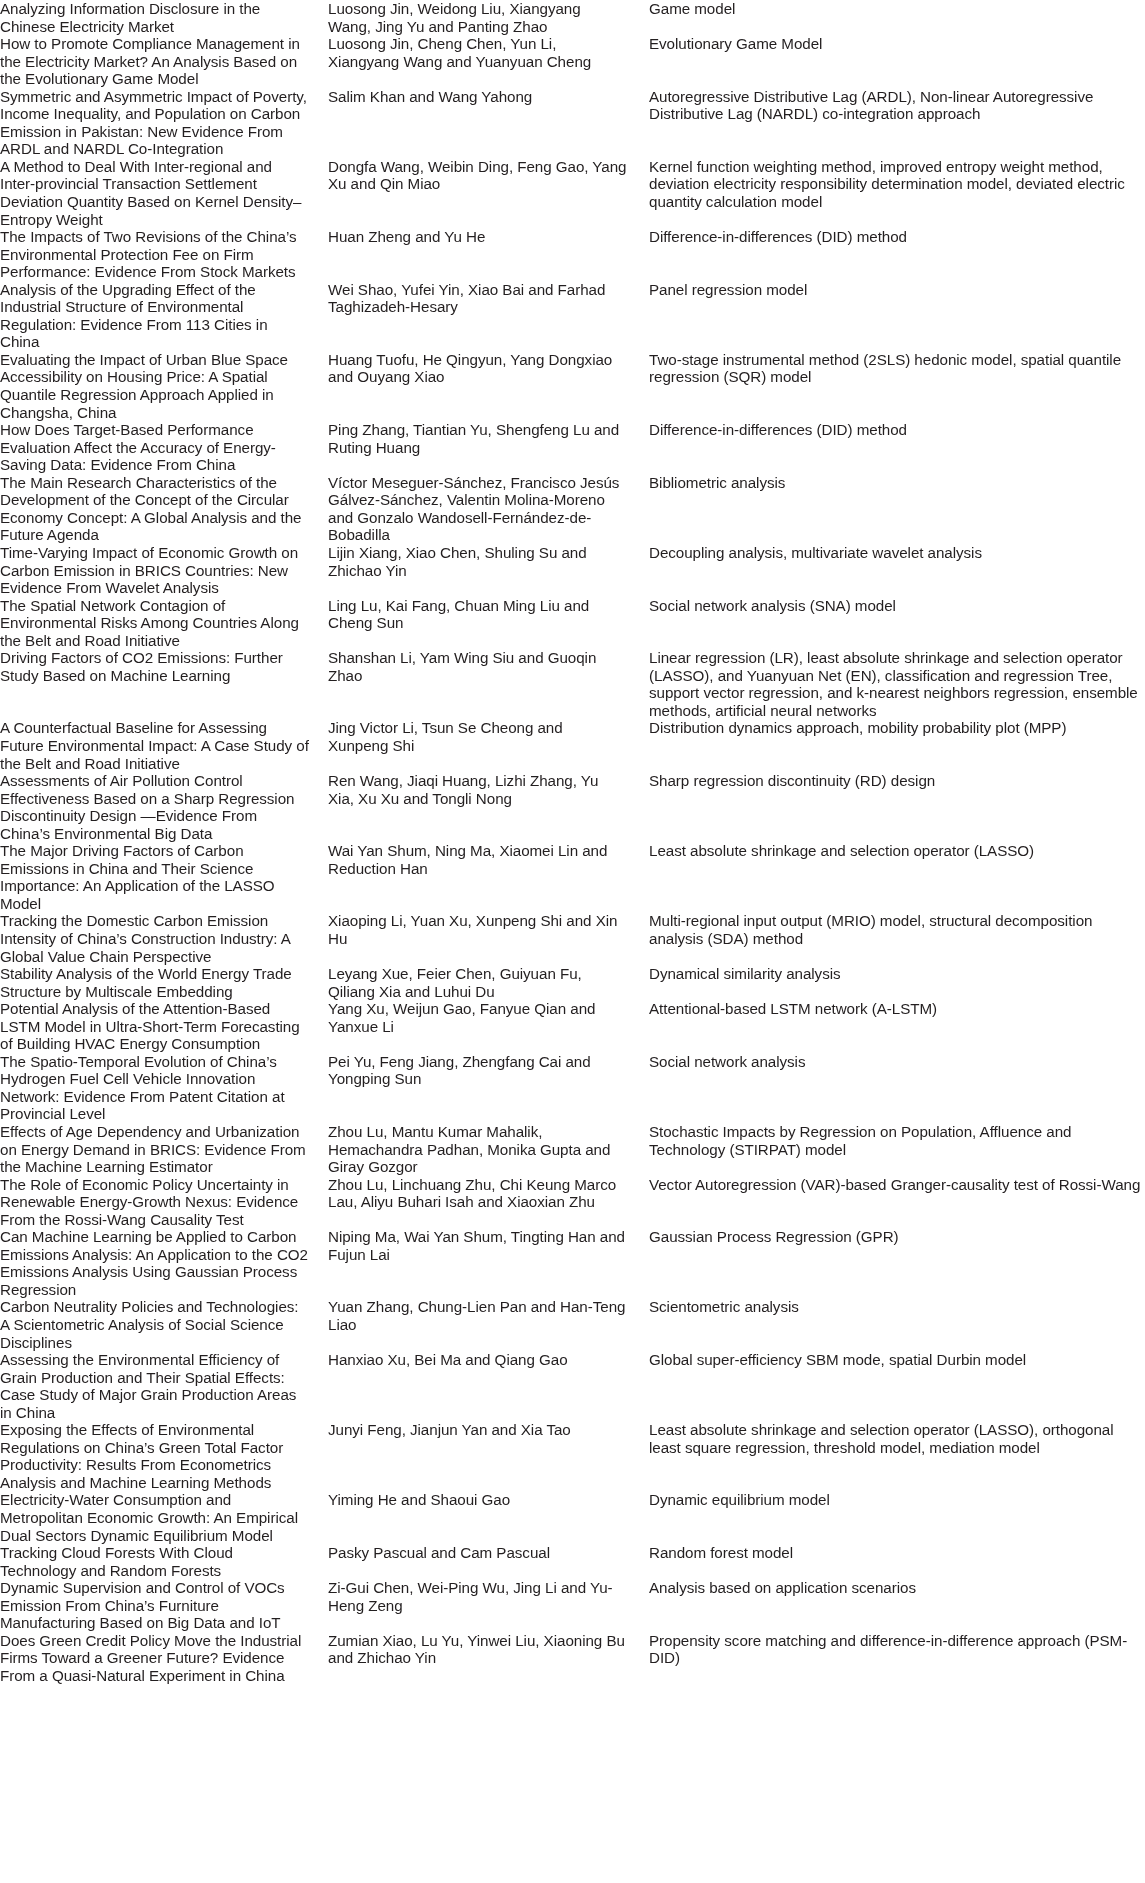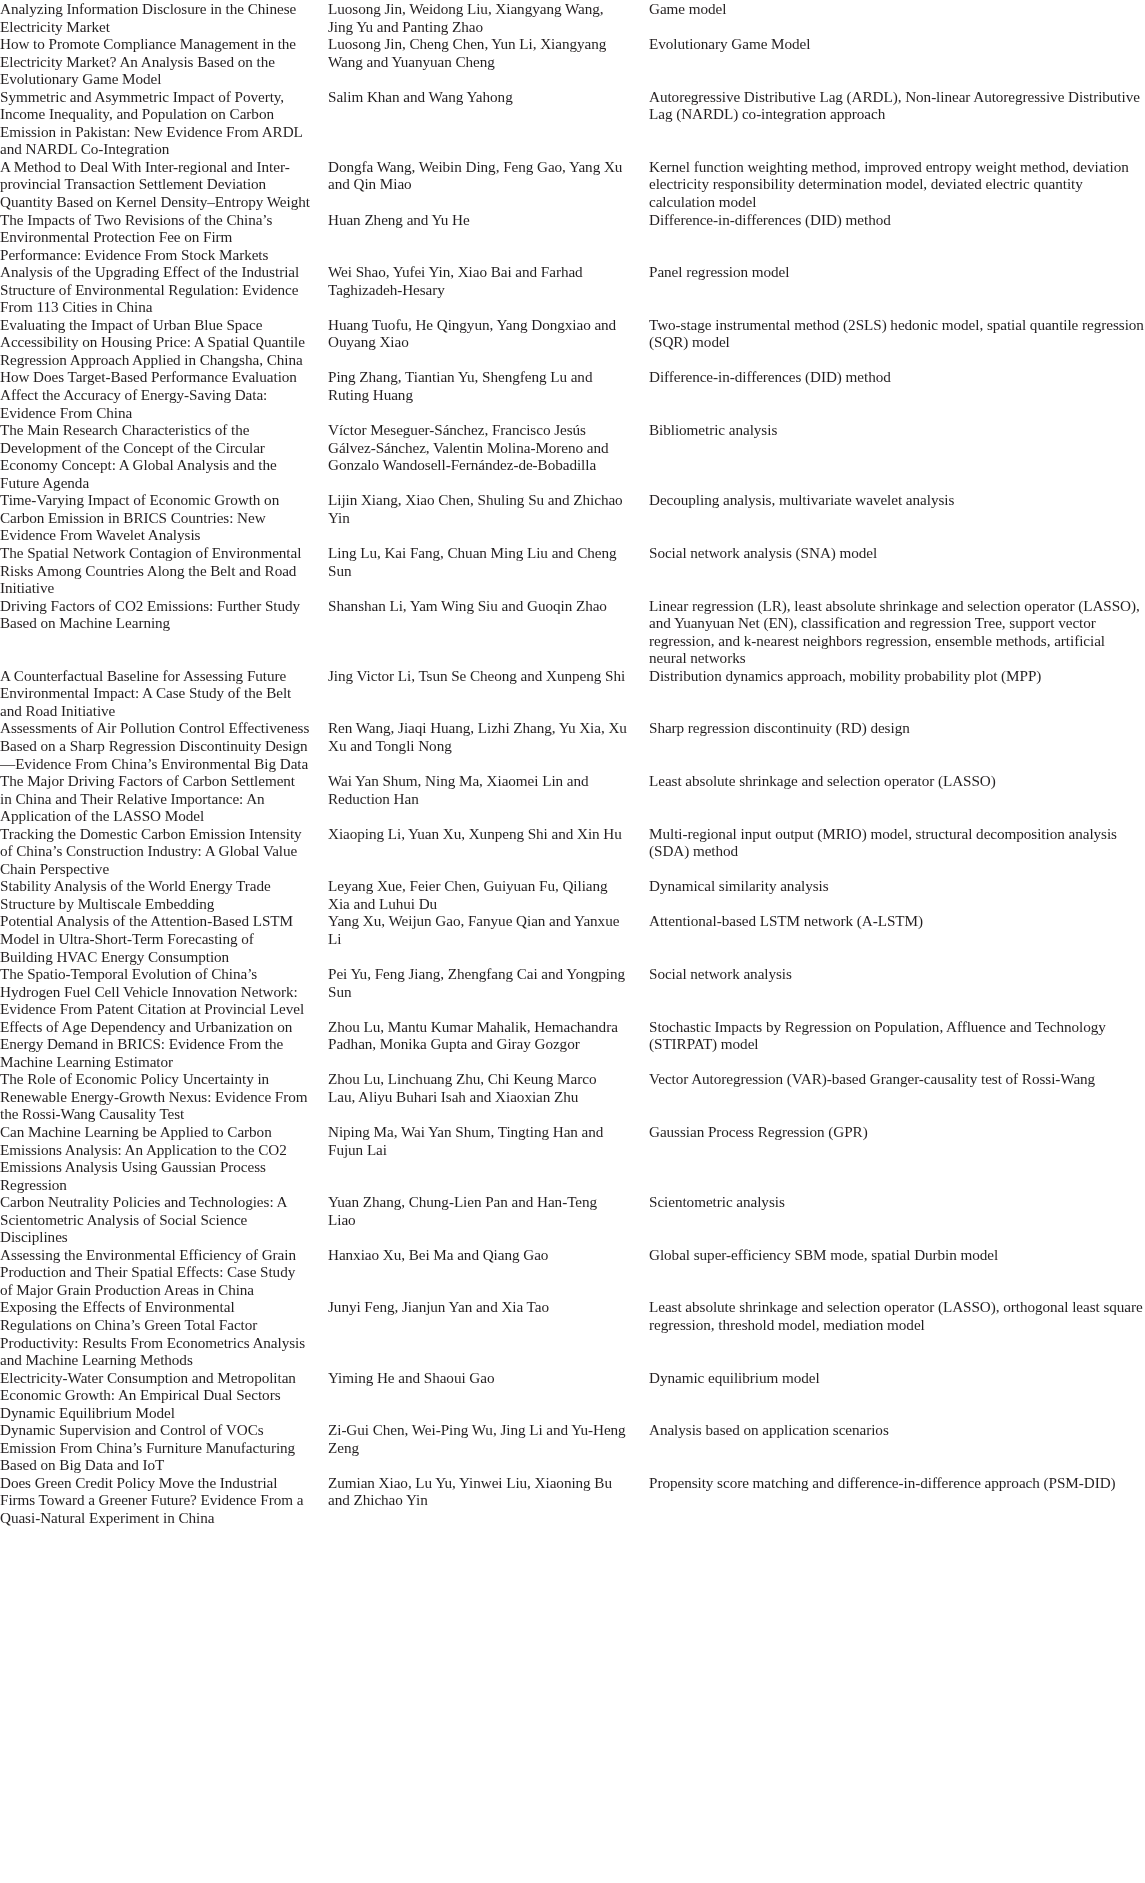--- a/index.html
+++ b/index.html
@@ -13,21 +13,20 @@
     font-family: "Liberation Sans", sans-serif;
     color: #231f20;
     overflow: hidden;
   }
   .page {
     position: relative;
     width: 1145px;
     height: 1883px;
     box-sizing: border-box;
     padding: 0px 0 0 0;
-    font-family: Liberation Serif, serif;
   }
   table.paper-table {
     width: 1145px;
     border-collapse: collapse;
     table-layout: fixed;
     font-size: 15.2px;
     line-height: 1.155;
   }
   table.paper-table col.c-title  { width: 322px; }
   table.paper-table col.c-gap1   { width: 6px;  }
@@ -241,21 +240,21 @@
           <td class="cell-auth">
             <span class="txt">Ren Wang, Jiaqi Huang, Lizhi Zhang, Yu Xia, Xu Xu and Tongli Nong</span>
           </td>
           <td></td>
           <td class="cell-meth">
             <span class="txt">Sharp regression discontinuity (RD) design</span>
           </td>
         </tr>
         <tr class="row">
           <td class="cell-title">
-            <span class="txt">The Major Driving Factors of Carbon Settlement in China and Their Relative Importance: An Application of the LASSO Model</span>
+            <span class="txt">The Major Driving Factors of Carbon Emissions in China and Their Science Importance: An Application of the LASSO Model</span>
           </td>
           <td></td>
           <td class="cell-auth">
             <span class="txt">Wai Yan Shum, Ning Ma, Xiaomei Lin and Reduction Han</span>
           </td>
           <td></td>
           <td class="cell-meth">
             <span class="txt">Least absolute shrinkage and selection operator (LASSO)</span>
           </td>
         </tr>
@@ -393,20 +392,33 @@
           <td class="cell-title">
             <span class="txt">Electricity-Water Consumption and Metropolitan Economic Growth: An Empirical Dual Sectors Dynamic Equilibrium Model</span>
           </td>
           <td></td>
           <td class="cell-auth">
             <span class="txt">Yiming He and Shaoui Gao</span>
           </td>
           <td></td>
           <td class="cell-meth">
             <span class="txt">Dynamic equilibrium model</span>
+          </td>
+        </tr>
+        <tr class="row">
+          <td class="cell-title">
+            <span class="txt">Tracking Cloud Forests With Cloud Technology and Random Forests</span>
+          </td>
+          <td></td>
+          <td class="cell-auth">
+            <span class="txt">Pasky Pascual and Cam Pascual</span>
+          </td>
+          <td></td>
+          <td class="cell-meth">
+            <span class="txt">Random forest model</span>
           </td>
         </tr>
         <tr class="row">
           <td class="cell-title">
             <span class="txt">Dynamic Supervision and Control of VOCs Emission From China’s Furniture Manufacturing Based on Big Data and IoT</span>
           </td>
           <td></td>
           <td class="cell-auth">
             <span class="txt">Zi-Gui Chen, Wei-Ping Wu, Jing Li and Yu-Heng Zeng</span>
           </td>

